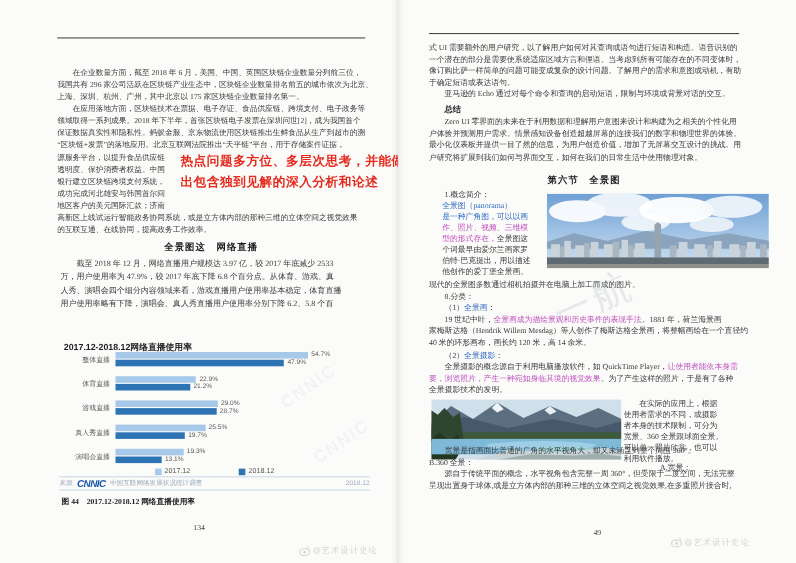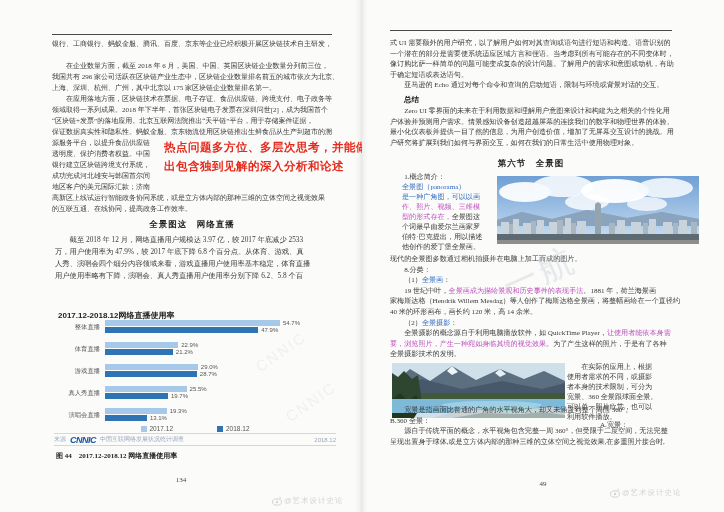--- a/index.html
+++ b/index.html
@@ -64,32 +64,31 @@
 </head>
 <body>
 
 <div id="canvas">
   <div id="corner-mark"></div>
 
   <div class="page lp" id="page-left">
     <div class="rule" style="left:52px;top:34px;width:280px;"></div>
 
     <div class="tblock" style="left:52px;top:39px;width:284px;" data-repeat="left_page.para1">
-        <div class="line">银行、工商银行、蚂蚁金服、腾讯、百度、京东等企业已经积极开展区块链技术自主研发，</div>
       </div>
     <div class="tblock" style="left:52px;top:61px;width:284px;" data-repeat="left_page.para2">
         <div class="line">　　在企业数量方面，截至 2018 年 6 月，美国、中国、英国区块链企业数量分列前三位，</div>
         <div class="line">我国共有 296 家公司活跃在区块链产业生态中，区块链企业数量排名前五的城市依次为北京、</div>
         <div class="line">上海、深圳、杭州、广州，其中北京以 175 家区块链企业数量排名第一。</div>
       </div>
     <div class="tblock" style="left:52px;top:94px;width:284px;" data-repeat="left_page.para3">
         <div class="line">　　在应用落地方面，区块链技术在票据、电子存证、食品供应链、跨境支付、电子政务等</div>
         <div class="line">领域取得一系列成果。2018 年下半年，首张区块链电子发票在深圳问世[2]，成为我国首个</div>
+        <div class="line">保证数据真实性和隐私性。蚂蚁金服、京东物流使用区块链推出生鲜食品从生产到超市的溯</div>
         <div class="line">“区块链+发票”的落地应用。北京互联网法院推出“天平链”平台，用于存储案件证据，</div>
-        <div class="line">保证数据真实性和隐私性。蚂蚁金服、京东物流使用区块链推出生鲜食品从生产到超市的溯</div>
       </div>
     <div class="tblock" style="left:52px;top:138px;width:112px;" data-repeat="left_page.wrap_left">
         <div class="line">源服务平台，以提升食品供应链</div>
         <div class="line">透明度、保护消费者权益。中国</div>
         <div class="line">银行建立区块链跨境支付系统，</div>
         <div class="line">成功完成河北雄安与韩国首尔间</div>
         <div class="line">地区客户的美元国际汇款；济南</div>
       </div>
 
     <div class="annotation" style="left:164px;top:138px;width:198px;" data-repeat="left_page.annotation">

